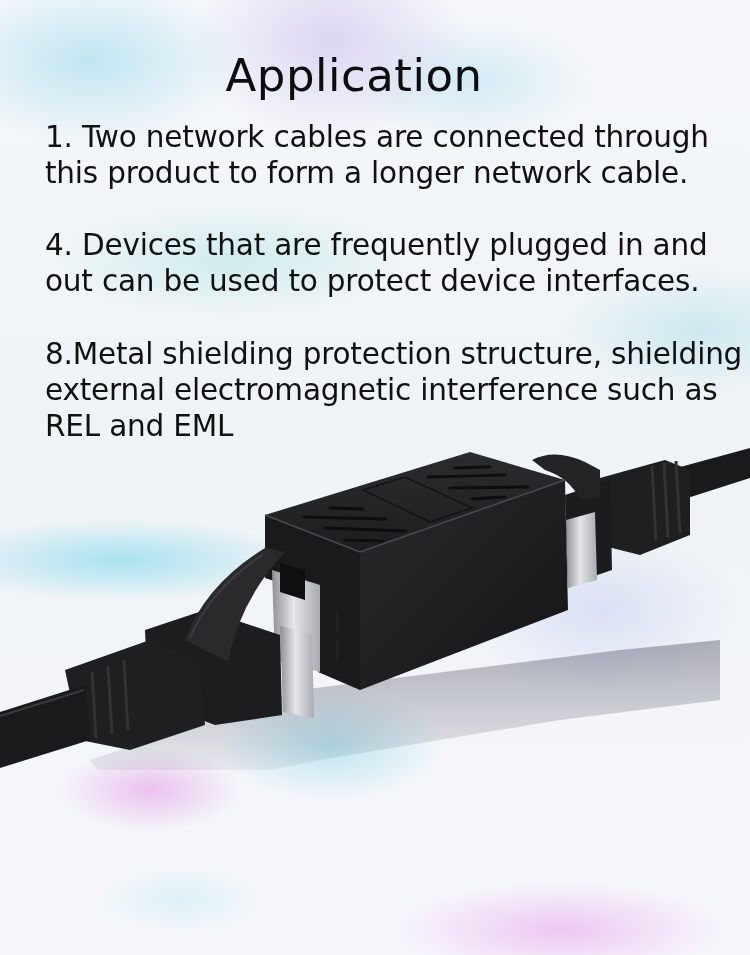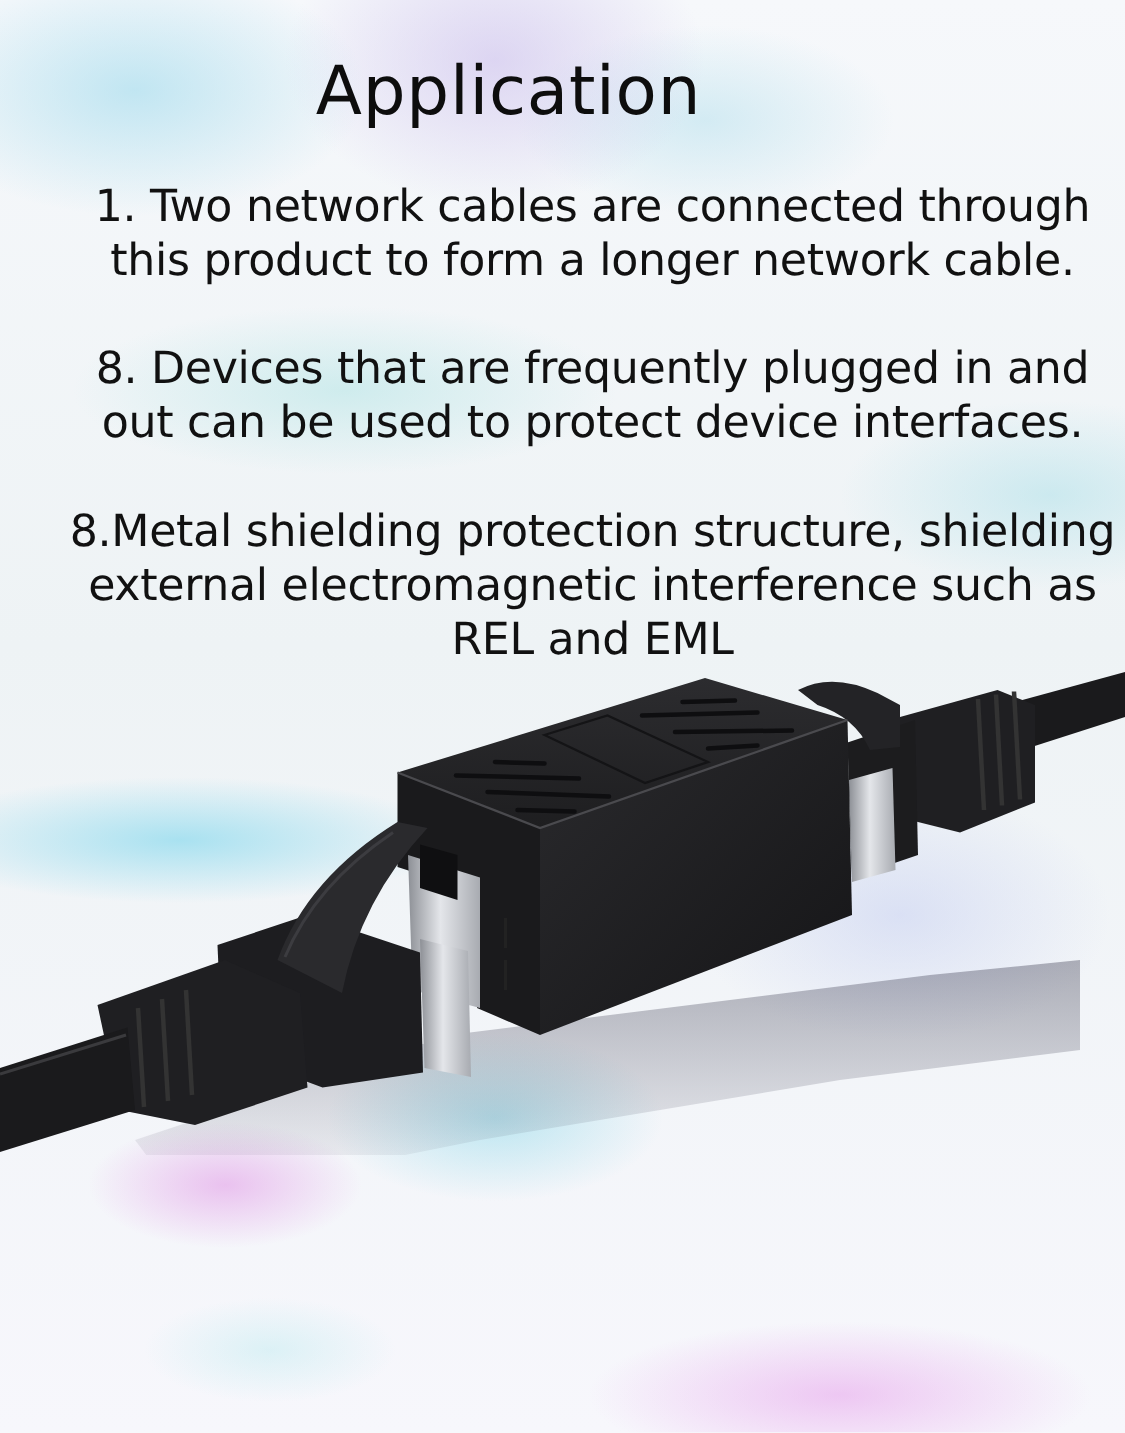--- a/index.html
+++ b/index.html
@@ -34,54 +34,53 @@
     }
     .title {
       position: absolute;
       top: 34px;
       left: 0;
       width: 678px;
       text-align: center;
       font-size: 45px;
       font-weight: normal;
       letter-spacing: 0.5px;
-      margin: 0;
+      margin: 15px;
       color: #0d0d0d;
     }
     .para {
       position: absolute;
       left: 45px;
       width: 700px;
       font-size: 29.5px;
       line-height: 36px;
       margin: 0;
       color: #111;
       letter-spacing: -0.2px;
-      text-align: center;
     }
     .p1 { top: 119px; }
     .p2 { top: 227px; }
     .p3 { top: 336px; }
     .illustration {
       position: absolute;
       left: 0;
       top: 440px;
       width: 750px;
       height: 330px;
     }
   </style>
 </head>
 <body>
 
 <div class="bg"></div>
 
 <h1 class="title">Application</h1>
 
 <p class="para p1">1. Two network cables are connected through this product to form a longer network cable.</p>
-<p class="para p2">8. Devices that are frequently plugged in and out can be used to protect device interfaces.</p>
+<p class="para p2">4. Devices that are frequently plugged in and out can be used to protect device interfaces.</p>
 <p class="para p3">8.Metal shielding protection structure, shielding external electromagnetic interference such as REL and EML</p>
 
 <svg class="illustration" viewBox="0 440 750 330" xmlns="http://www.w3.org/2000/svg">
   <defs>
     <linearGradient id="gFront" x1="0" y1="0" x2="1" y2="1">
       <stop offset="0" stop-color="#2a2a2d"></stop>
       <stop offset="1" stop-color="#151517"></stop>
     </linearGradient>
     <linearGradient id="gTop" x1="0" y1="0" x2="0" y2="1">
       <stop offset="0" stop-color="#2c2c2f"></stop>

